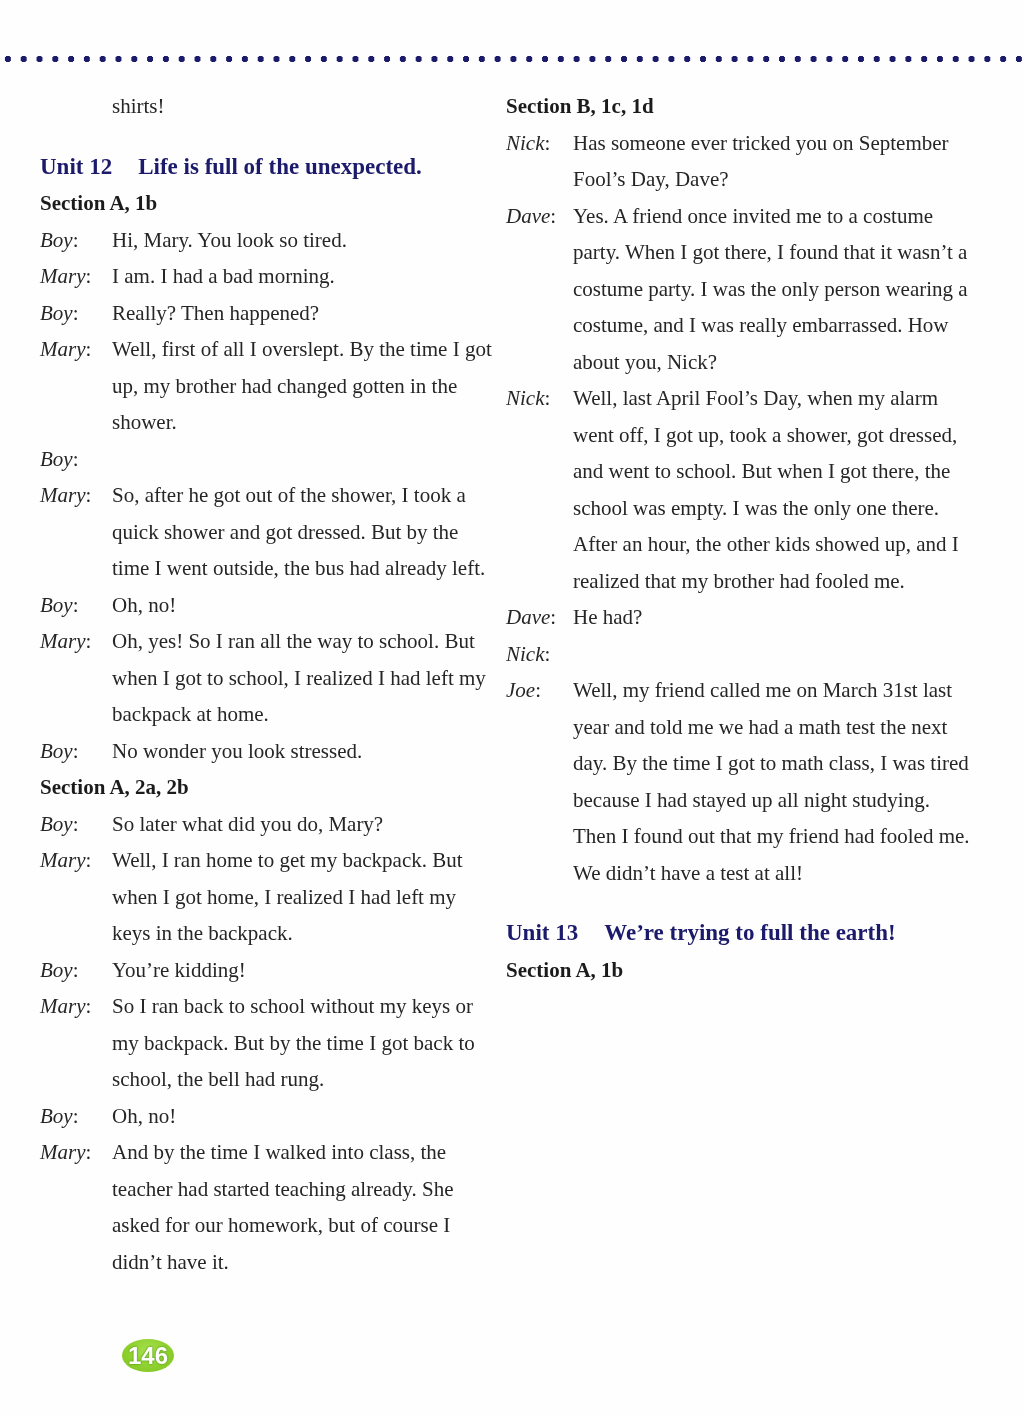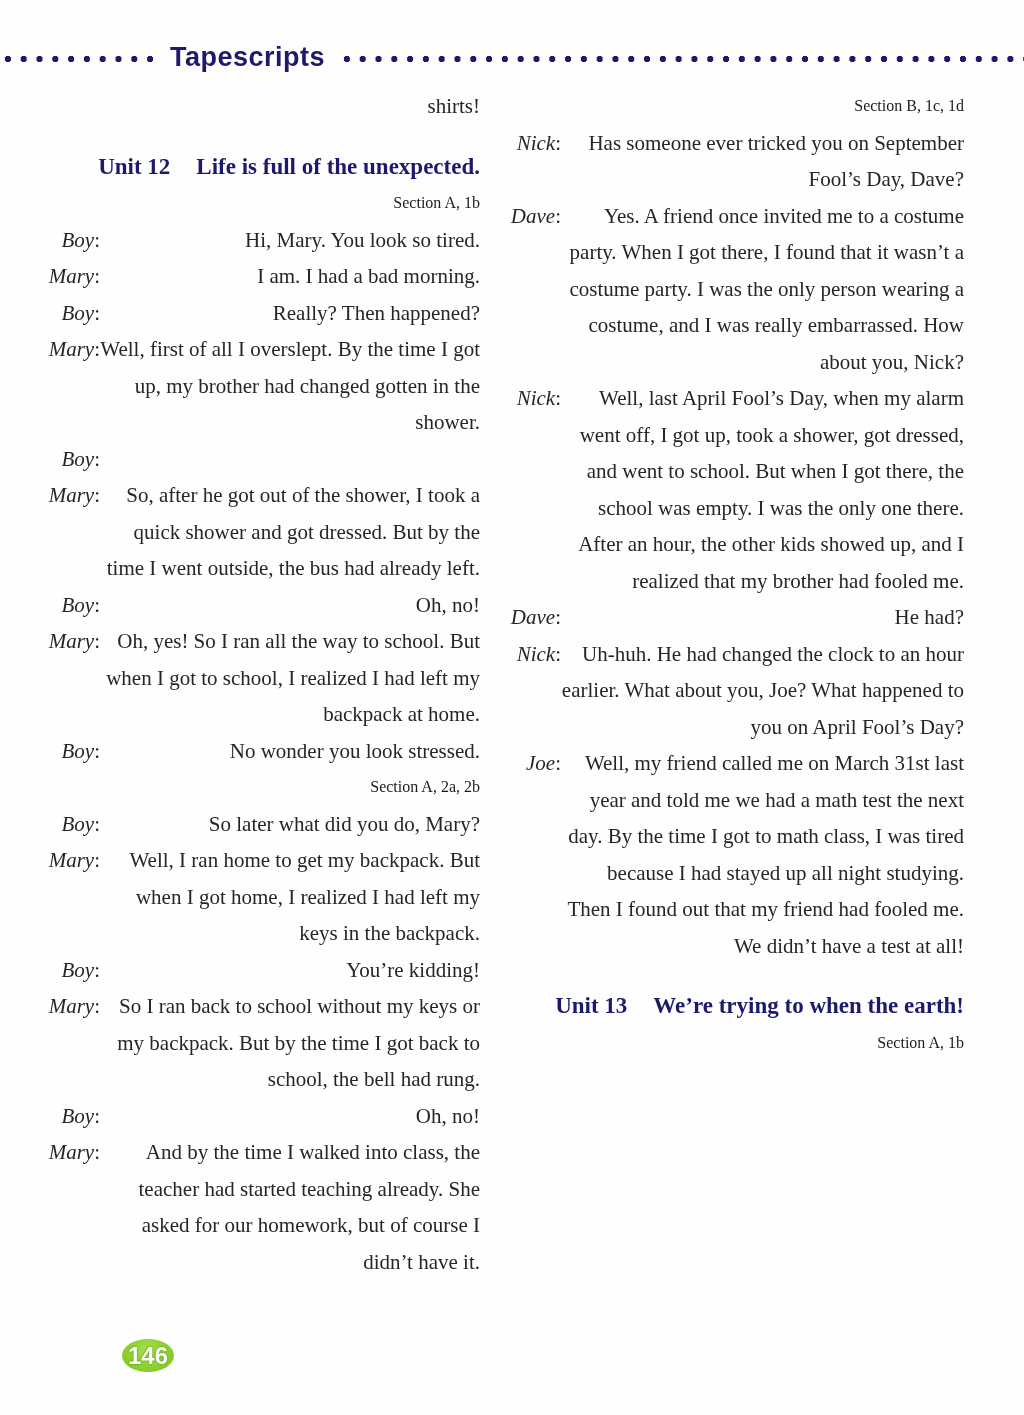--- a/index.html
+++ b/index.html
@@ -39,24 +39,23 @@
     font-size:27px;
     color:var(--navy);
     letter-spacing:0.5px;
     padding:0 14px 4px 12px;
     white-space:nowrap;
   }
   
   .columns{
     display:flex;
     margin-top:12px;
-    padding-left:28px;
+    padding-left:40px;
     font-size:21px;
     line-height:36.5px;
-    text-align:right;
   }
   .col{flex:none;}
   .col-left{width:452px;margin-right:14px;}
   .col-right{width:470px;}
   
   .line{display:flex;align-items:flex-start;}
   .speaker-label{
     flex:none;
     width:72px;
     font-style:normal;
@@ -68,22 +67,22 @@
   .unit-heading{
     margin-top:24px;
     font-weight:bold;
     font-size:23px;
     color:var(--navy);
     line-height:36.5px;
     white-space:nowrap;
   }
   .unit-label{margin-right:26px;}
   .section-heading{
-    font-weight:normal;
-    font-size:16px;
+    font-weight:bold;
+    font-size:21px;
     color:#1b1b1b;
     line-height:36.5px;
   }
   
   .page-badge{
     position:absolute;
     left:122px;top:1339px;
     width:52px;height:33px;
     background:radial-gradient(ellipse at 50% 38%, #a8e14e 0%, var(--badge-green) 55%, #7cc21e 100%);
     border-radius:50%;
@@ -95,21 +94,20 @@
     text-shadow:0 0 2px var(--badge-green-dark), 0 0 2px var(--badge-green-dark);
   }
 </style>
 </head>
 <body>
 
 <div class="page">
 
   <header class="tape-header">
     <span class="dots dots-left"></span>
-    <h1 class="tape-title">Tapescripts</h1>
     <span class="dots dots-right"></span>
   </header>
 
   <main class="columns">
     <section class="col col-left" id="col-left">
         <div class="line continuation">
           <span class="speaker-label"></span>
           <span class="dialogue-text">shirts!</span>
         </div>
         <div class="unit-heading"><span class="unit-label">Unit 12</span><span class="unit-title">Life is full of the unexpected.</span></div>
@@ -188,26 +186,25 @@
         <div class="line">
           <span class="speaker-label"><em>Nick</em><span>:</span></span>
           <span class="dialogue-text">Well, last April Fool’s Day, when my alarm went off, I got up, took a shower, got dressed, and went to school. But when I got there, the school was empty. I was the only one there. After an hour, the other kids showed up, and I realized that my brother had fooled me.</span>
         </div>
         <div class="line">
           <span class="speaker-label"><em>Dave</em><span>:</span></span>
           <span class="dialogue-text">He had?</span>
         </div>
         <div class="line">
           <span class="speaker-label"><em>Nick</em><span>:</span></span>
-          <span class="dialogue-text">Uh-huh. He had changed the clock to an hour earlier. What about you, Joe? What happened to you on April Fool’s Day?</span>
         </div>
         <div class="line">
           <span class="speaker-label"><em>Joe</em><span>:</span></span>
           <span class="dialogue-text">Well, my friend called me on March 31st last year and told me we had a math test the next day. By the time I got to math class, I was tired because I had stayed up all night studying. Then I found out that my friend had fooled me. We didn’t have a test at all!</span>
         </div>
-        <div class="unit-heading"><span class="unit-label">Unit 13</span><span class="unit-title">We’re trying to when the earth!</span></div>
+        <div class="unit-heading"><span class="unit-label">Unit 13</span><span class="unit-title">We’re trying to full the earth!</span></div>
         <div class="section-heading">Section A, 1b</div>
       </section>
   </main>
 
   <span class="page-badge">146</span>
 
 </div>
 
 </body></html>

